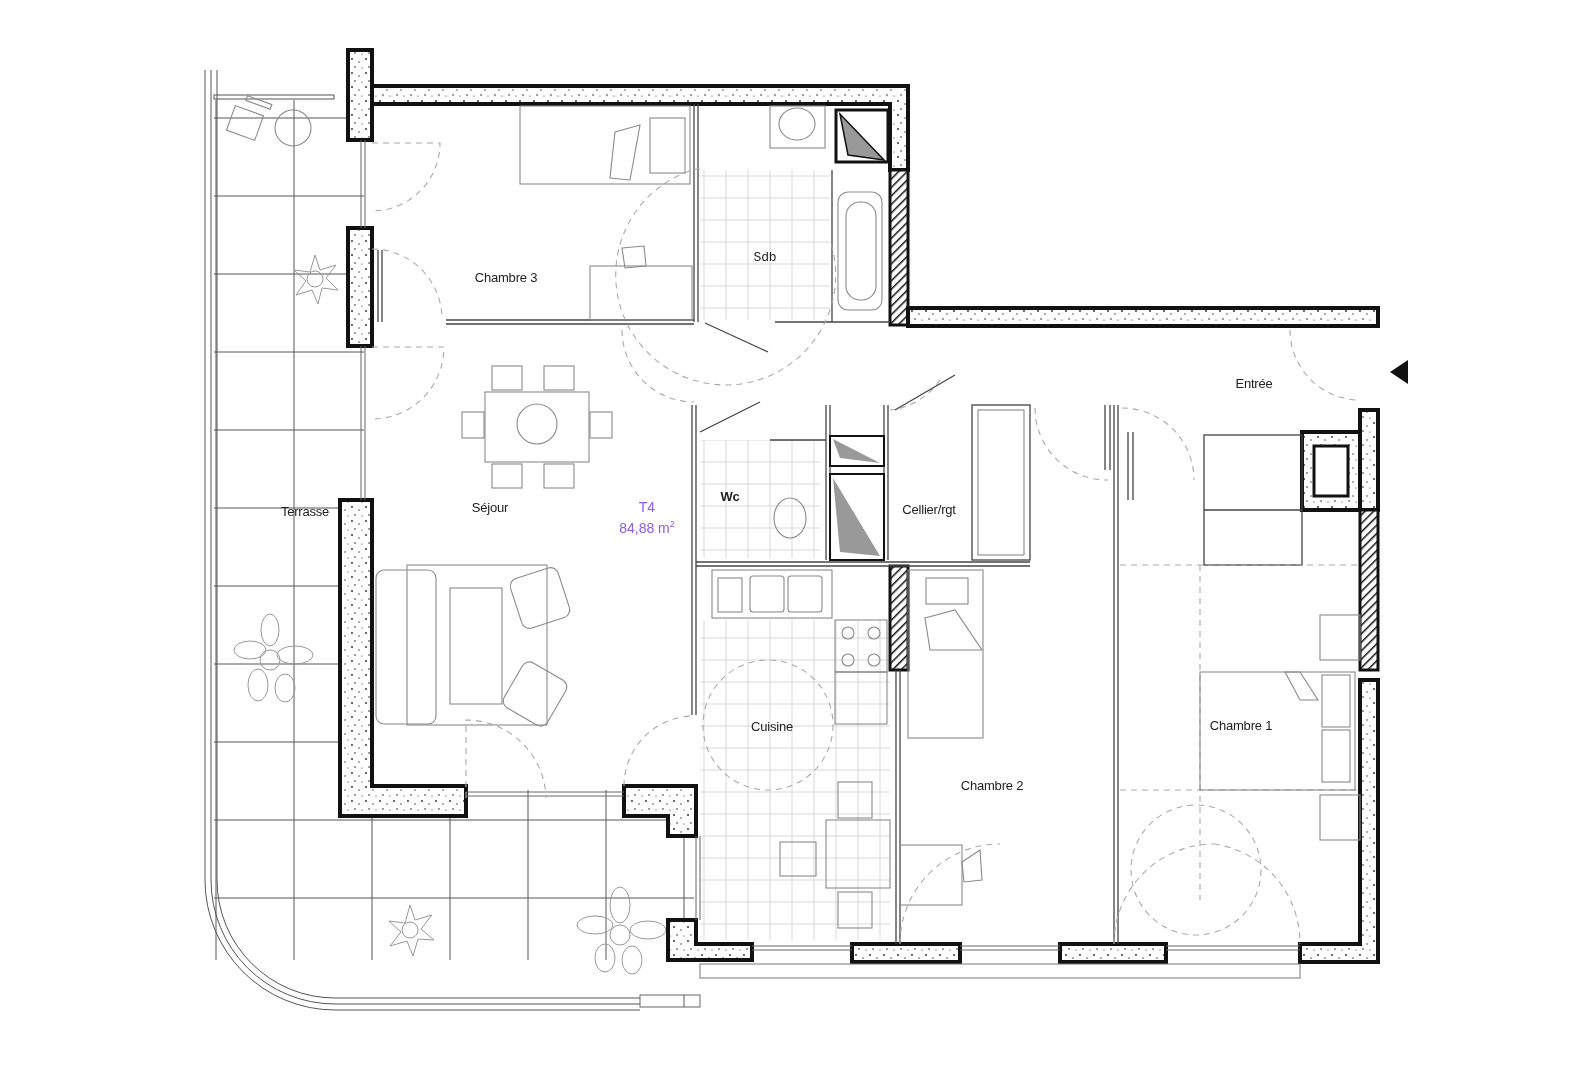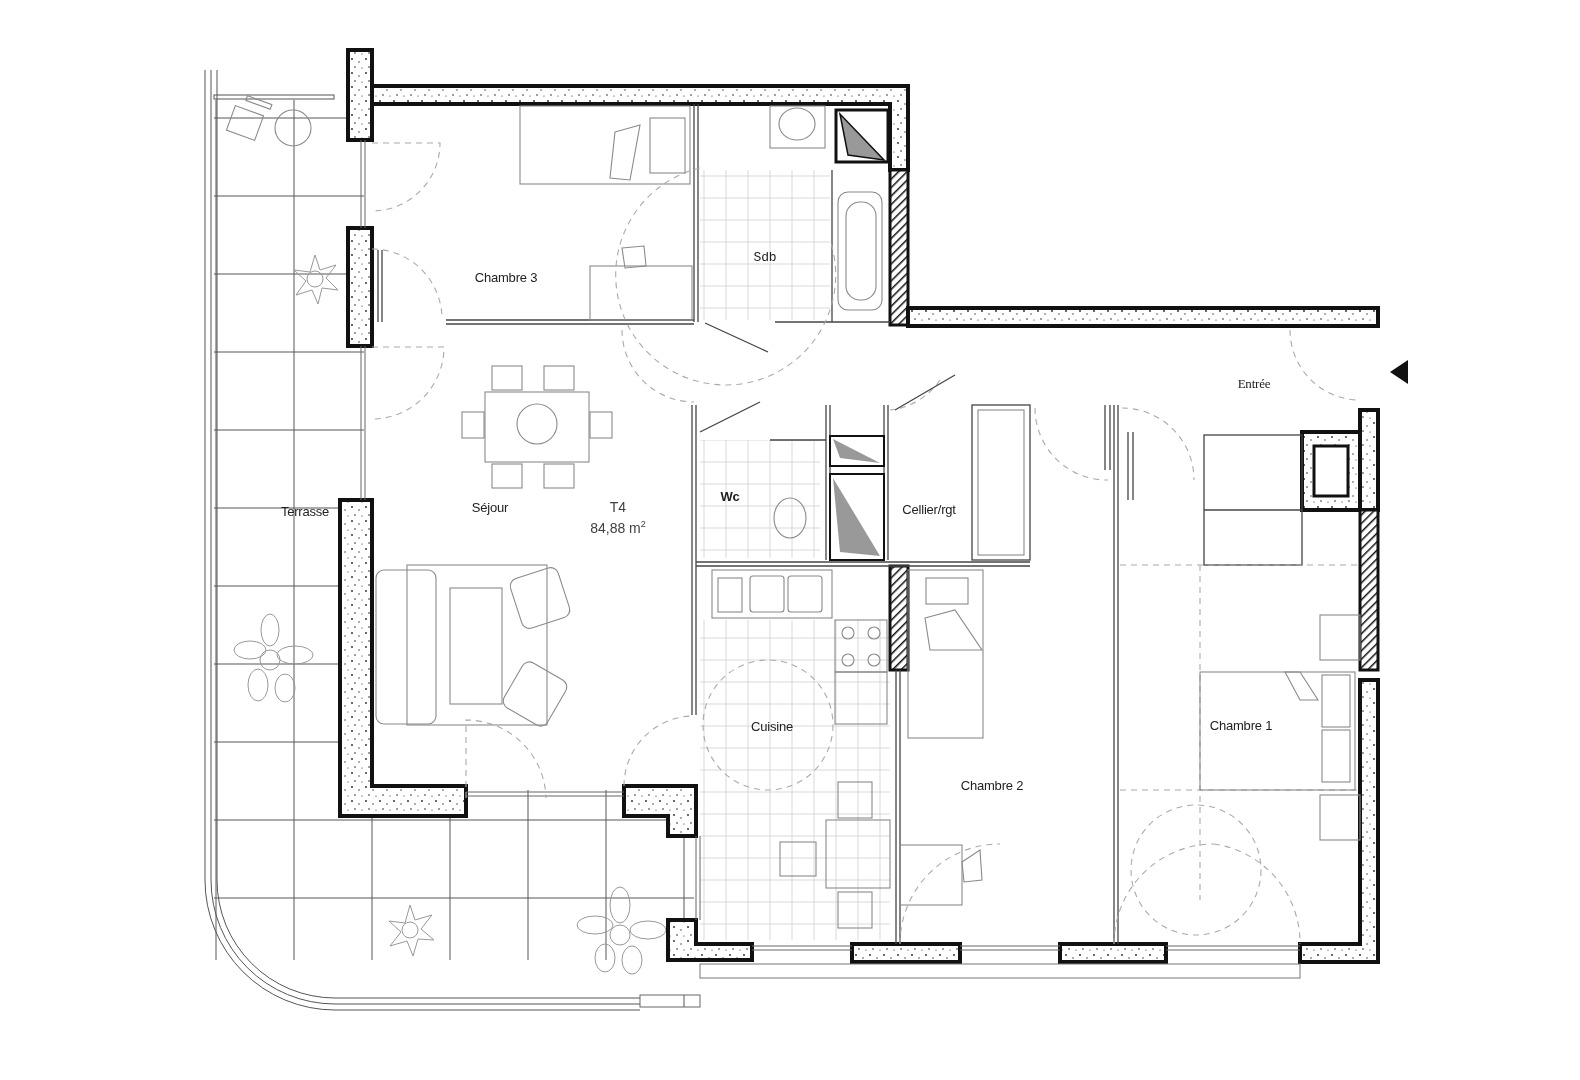--- a/index.html
+++ b/index.html
@@ -1,19 +1,19 @@
 <!DOCTYPE html>
 <html><head>
 <meta charset="utf-8">
 <style>
   html, body { margin:0; padding:0; background:#ffffff; }
   body { width:1580px; height:1080px; overflow:hidden; position:relative; font-family:"Liberation Sans", sans-serif; }
   #plan { position:absolute; left:0; top:0; width:1580px; height:1080px; }
   .lbl { position:absolute; font-family:"Liberation Sans Narrow","Liberation Sans", sans-serif; font-size:13px; color:#222; transform:translateX(-50%); white-space:nowrap; letter-spacing:-0.2px; }
-  .area { position:absolute; font-size:14px; color:#404040; text-align:center; transform:translateX(-50%); line-height:17px; }
+  .area { position:absolute; font-size:14px; color:#8b5cf6; text-align:center; transform:translateX(-50%); line-height:17px;margin-left:29px; }
   .area sup { font-size:9px; }
   .hatch { fill:url(#hatch); stroke:#111; stroke-width:3; }
   .thin { fill:none; stroke:#444; stroke-width:1.3; }
   .thin2 { fill:none; stroke:#666; stroke-width:1; }
   .furn { fill:none; stroke:#8a8a8a; stroke-width:1.1; }
   .dash { fill:none; stroke:#aaa; stroke-width:1.1; stroke-dasharray:6 5; }
   .terr { fill:none; stroke:#555; stroke-width:1; }
   .plant { fill:none; stroke:#999; stroke-width:1; }
 </style>
 </head>
@@ -287,13 +287,13 @@
 <div class="lbl" style="left:490px;top:500px;">Séjour</div>
 <div class="area" style="left:618px;top:499px;">
   <div>T4</div>
   <div><span>84,88 m</span><sup>2</sup></div>
 </div>
 <div class="lbl" style="left:730px;top:489px;font-weight:bold;">Wc</div>
 <div class="lbl" style="left:929px;top:502px;">Cellier/rgt</div>
 <div class="lbl" style="left:772px;top:719px;">Cuisine</div>
 <div class="lbl" style="left:992px;top:762px;margin-top:16px;">Chambre 2</div>
 <div class="lbl" style="left:1241px;top:718px;">Chambre 1</div>
-<div class="lbl" style="left:1254px;top:376px;font-family:Liberation Serif, serif;">Entrée</div>
+<div class="lbl" style="left:1254px;top:376px;">Entrée</div>
 
 </body></html>

